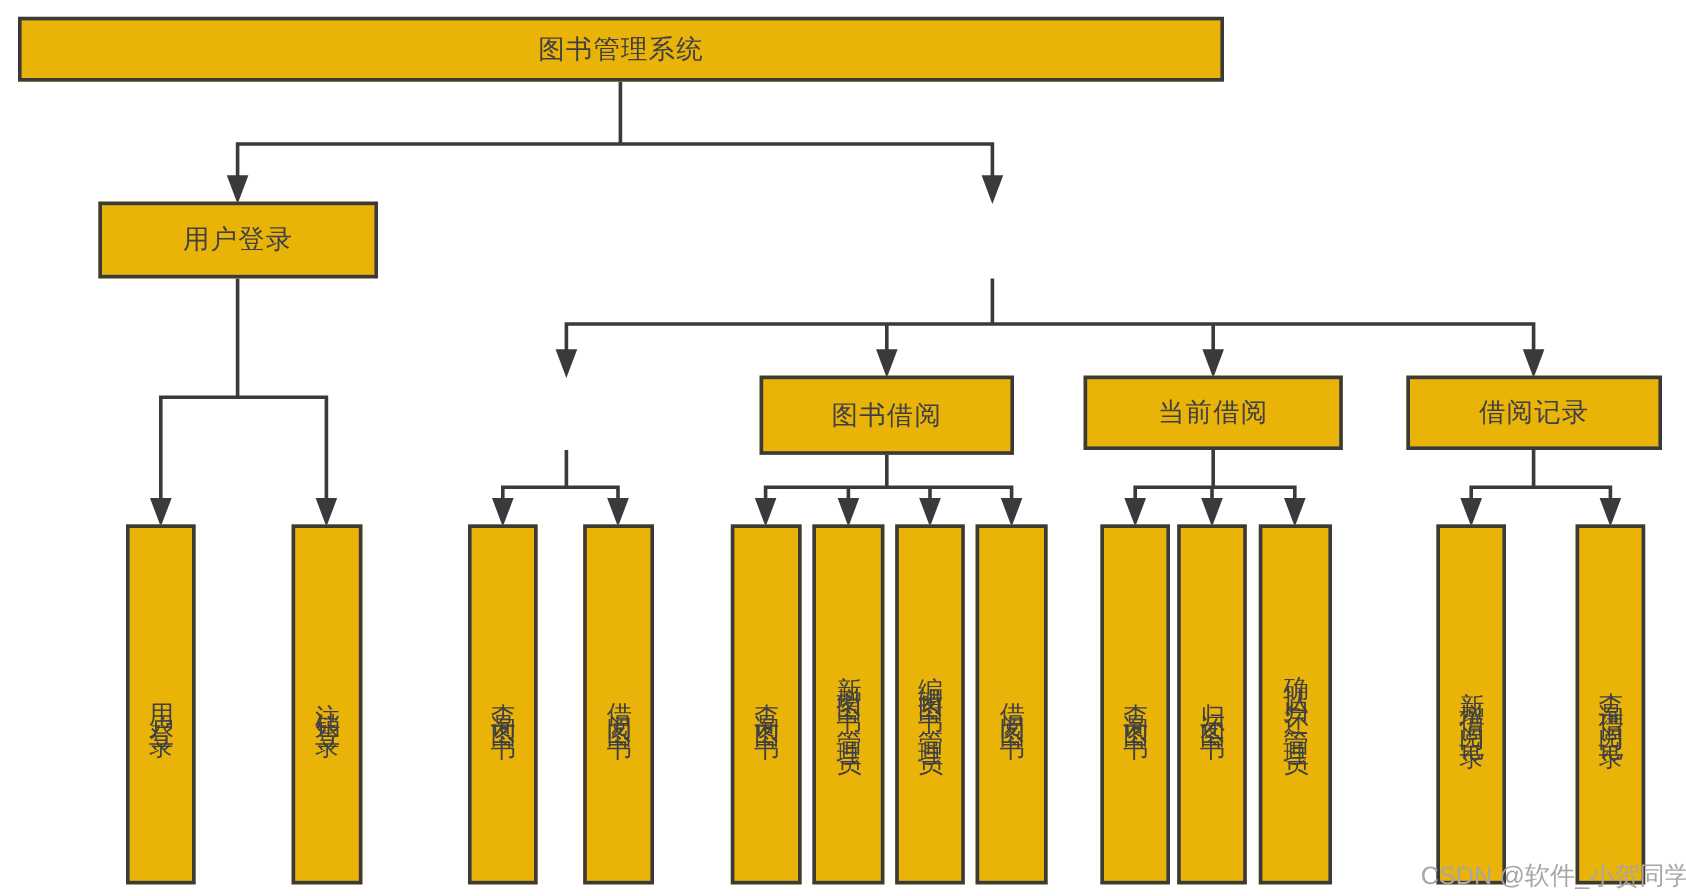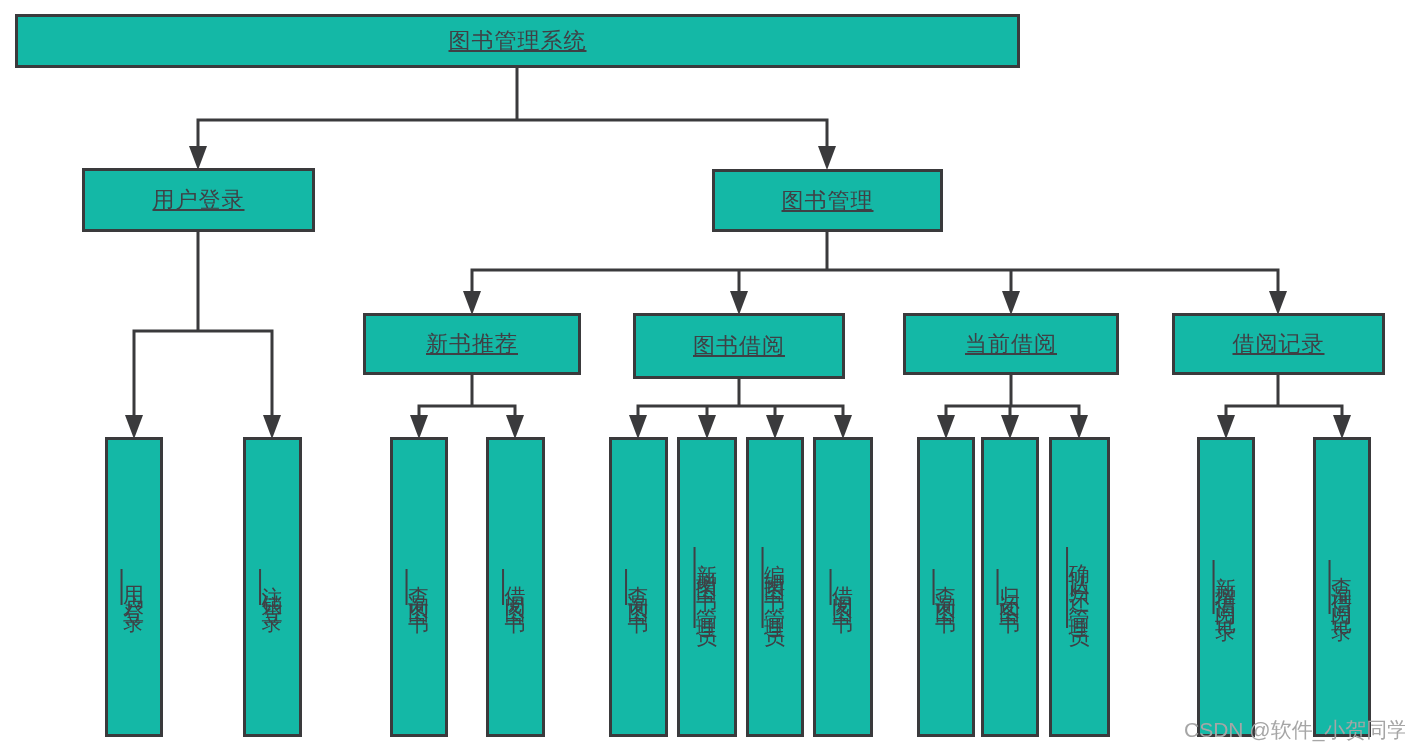--- a/index.html
+++ b/index.html
@@ -16,26 +16,25 @@
     width:1405px;height:747px;
     background:var(--background);
     overflow:hidden;
   }
   .connectors{position:absolute;left:0;top:0;z-index:1;}
   .connectors path{fill:none;stroke:var(--line);stroke-width:3;}
   .connectors polygon{fill:var(--line);stroke:none;}
   .box{
     position:absolute;
     border:3px solid var(--line);
-    background:#14b8a6;
+    background:#eab308;
     display:flex;align-items:center;justify-content:center;
     color:var(--text);
     z-index:2;
     text-align:right;
-    text-decoration:underline;
   }
   .node{font-size:22px;letter-spacing:1px;}
   .leaf{font-size:21px;}
   .vtext{
     writing-mode:vertical-rl;
     text-orientation:mixed;
     letter-spacing:9px;
     line-height:1.1;
     white-space:nowrap;
   }
@@ -96,27 +95,21 @@
     </g>
   </svg>
 
   <div class="box node" style="left:15px;top:14px;width:1005px;height:54px">
     <span>图书管理系统</span>
   </div>
 
   <div class="box node" style="left:82px;top:168px;width:233px;height:64px">
     <span>用户登录</span>
   </div>
-  <div class="box node" style="left:712px;top:169px;width:231px;height:63px">
-    <span>图书管理</span>
-  </div>
 
-  <div class="box node" style="left:363px;top:313px;width:218px;height:62px">
-    <span>新书推荐</span>
-  </div>
   <div class="box node" style="left:633px;top:313px;width:212px;height:66px">
     <span>图书借阅</span>
   </div>
   <div class="box node" style="left:1172px;top:313px;width:213px;height:62px">
     <span>借阅记录</span>
   </div>
   <div class="box node" style="left:903px;top:313px;width:216px;height:62px">
     <span>当前借阅</span>
   </div>
 

